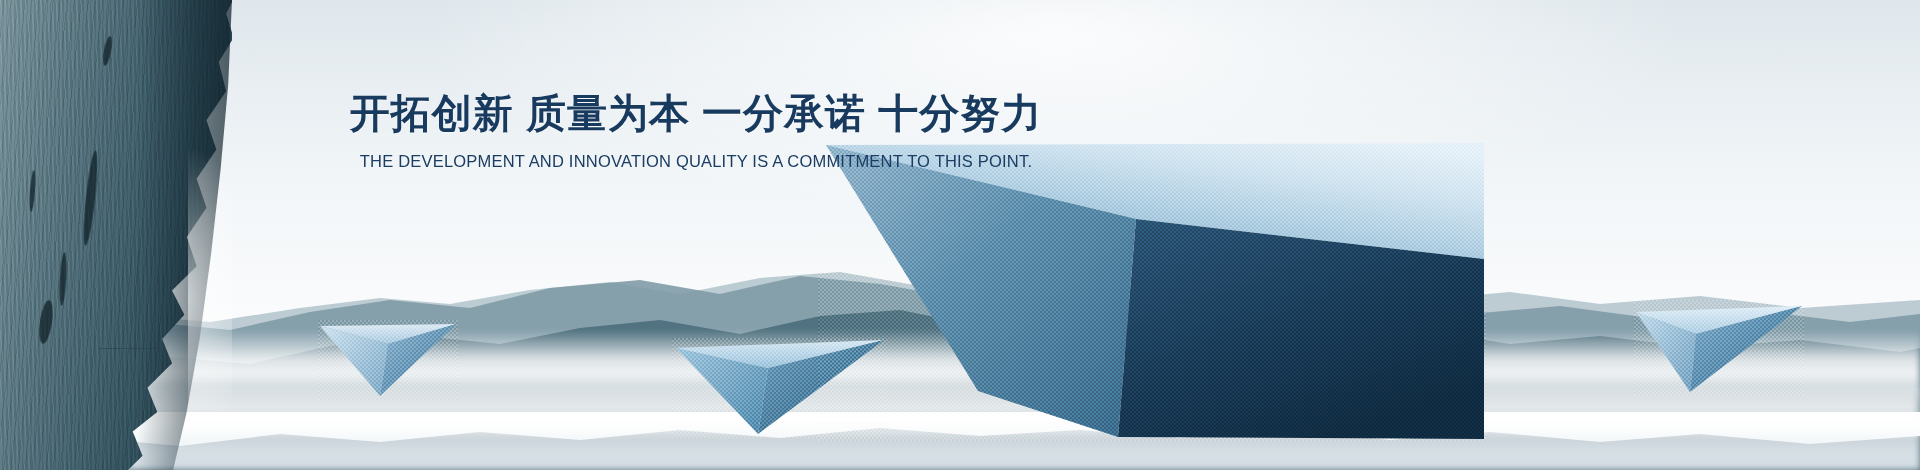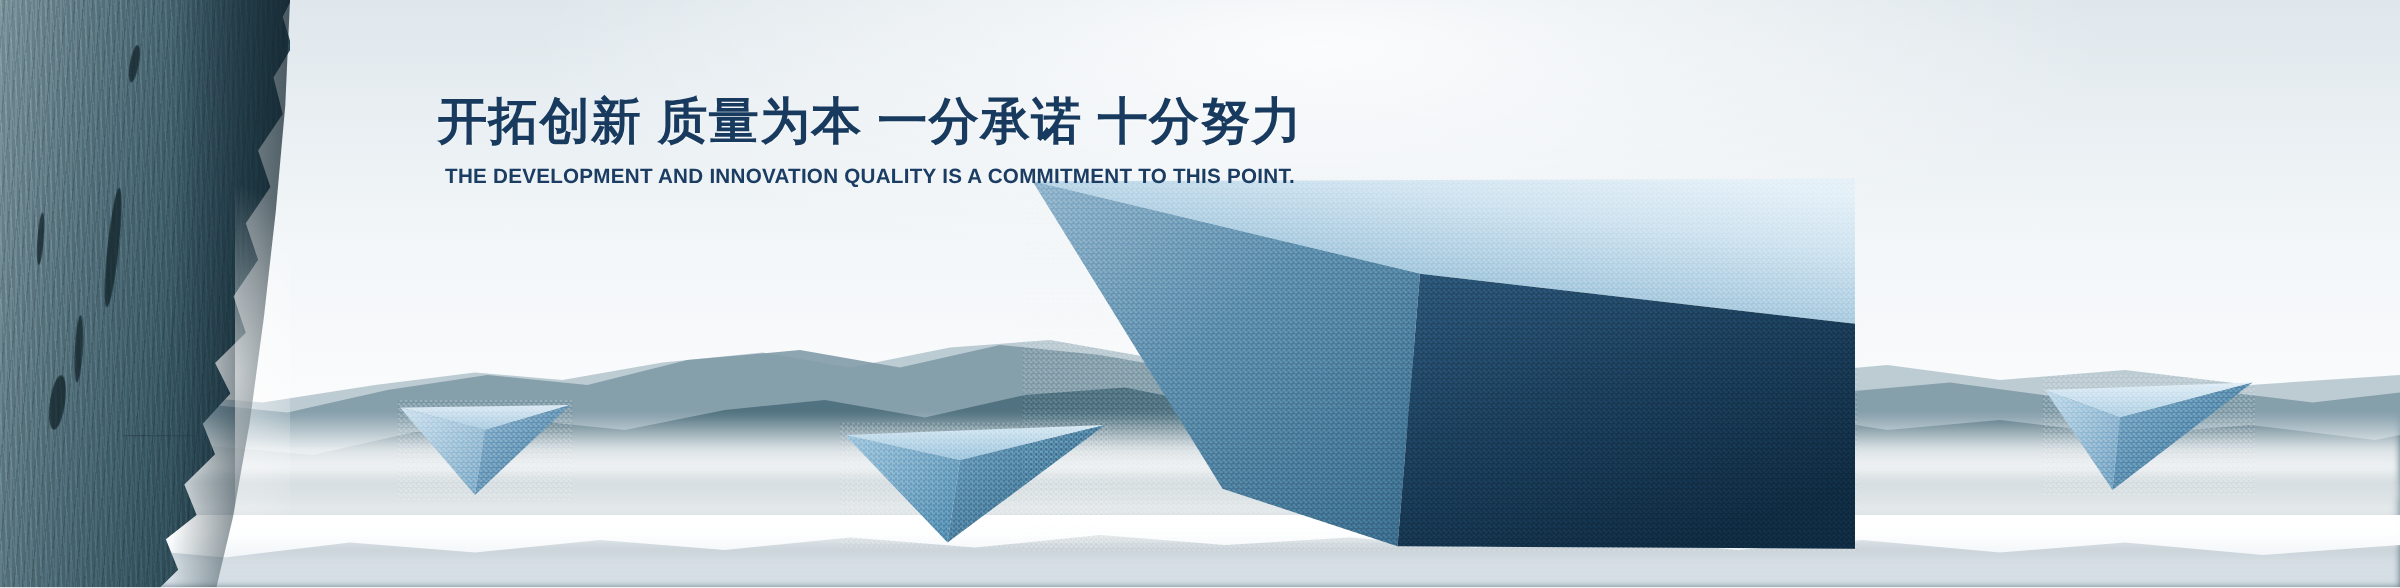--- a/index.html
+++ b/index.html
@@ -136,33 +136,33 @@
   
   .text-block {
     position: absolute;
     left: 0;
     top: 74px;
     width: 1392px;
     text-align: center;
     z-index: 40;
   }
   .headline {
-    margin: 0;
+    margin: 16px;
     font-size: 40px;
     font-weight: bold;
     letter-spacing: 1px;
     color: #173a5e;
     line-height: 1.15;
     white-space: nowrap;
     text-shadow: 0 1px 2px rgba(255,255,255,0.6);
   }
   .subhead {
     margin: 12px 0 0 0;
     font-size: 16.5px;
-    font-weight: bold;
+    font-weight: normal;
     letter-spacing: 0.2px;
     color: #1b3d63;
     white-space: nowrap;
   }
 </style>
 </head>
 <body>
 
 <div class="banner">
 

